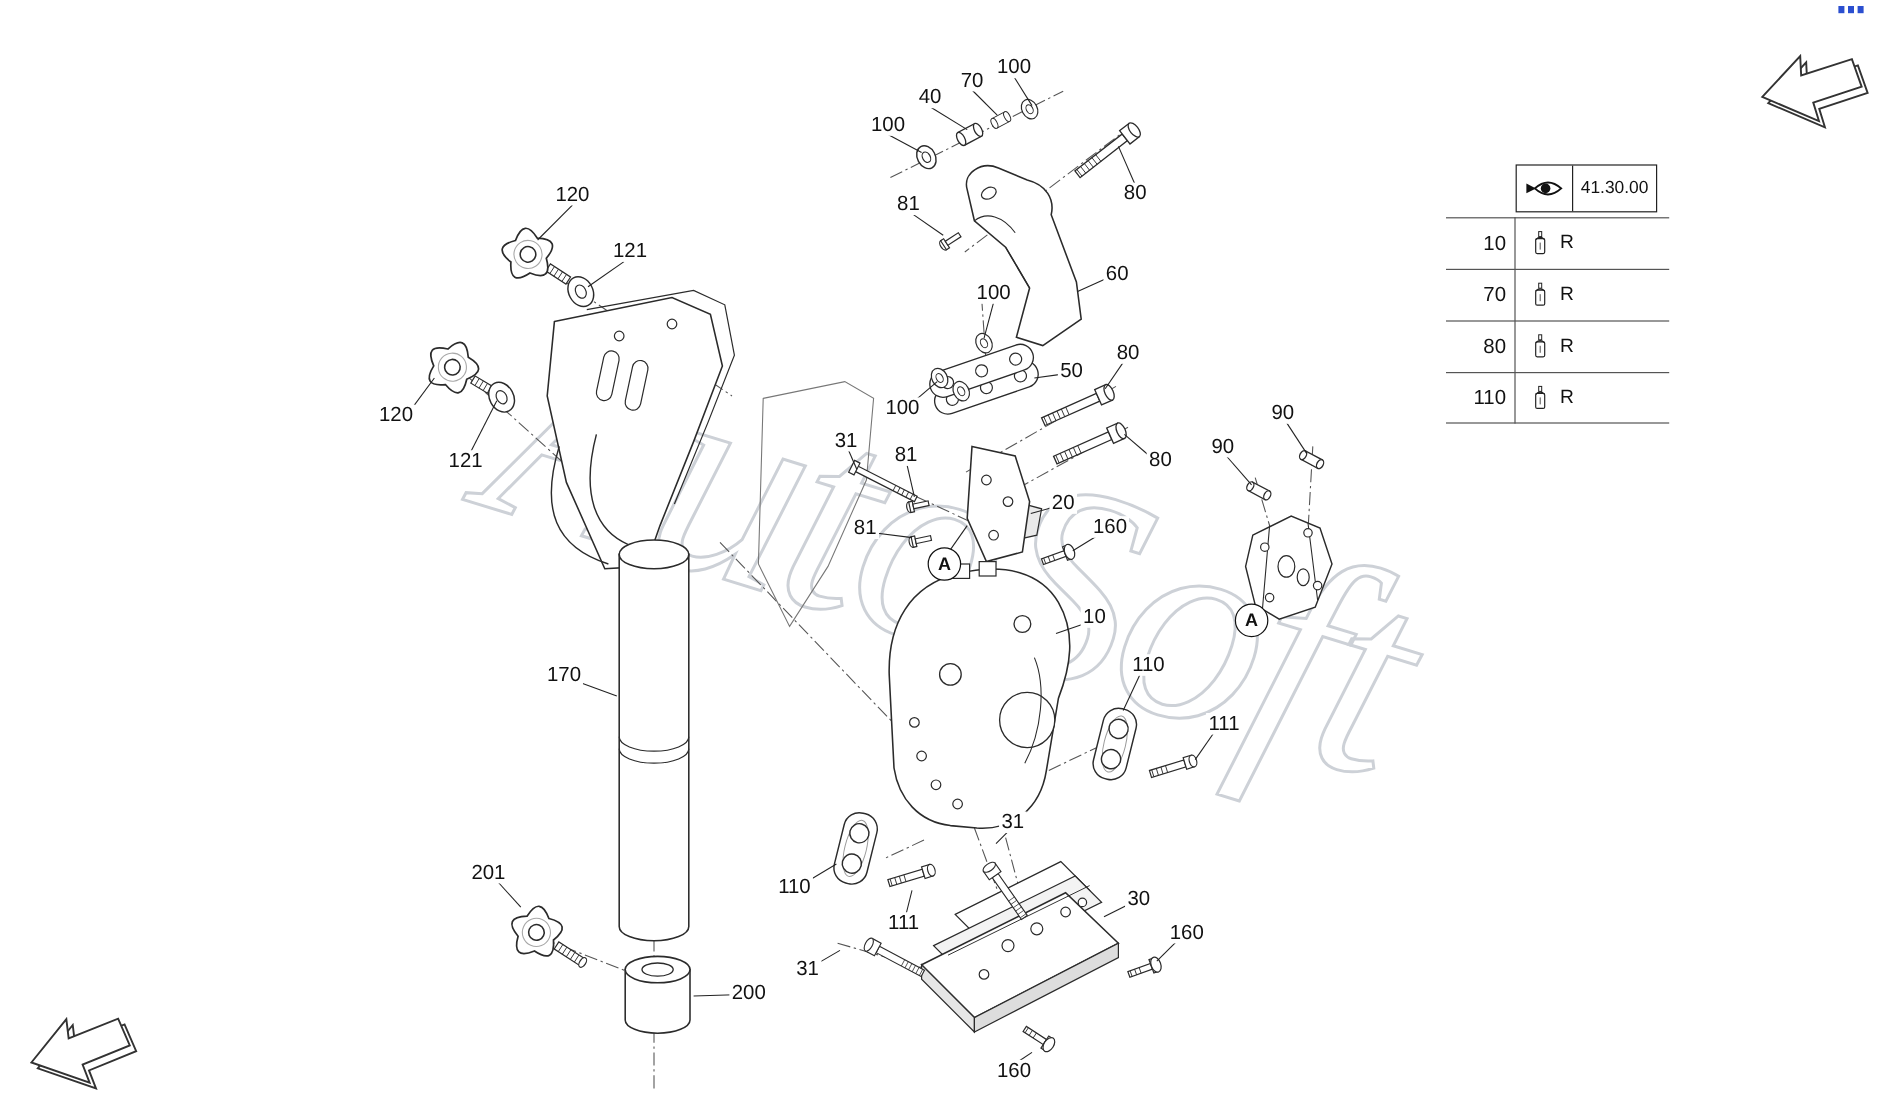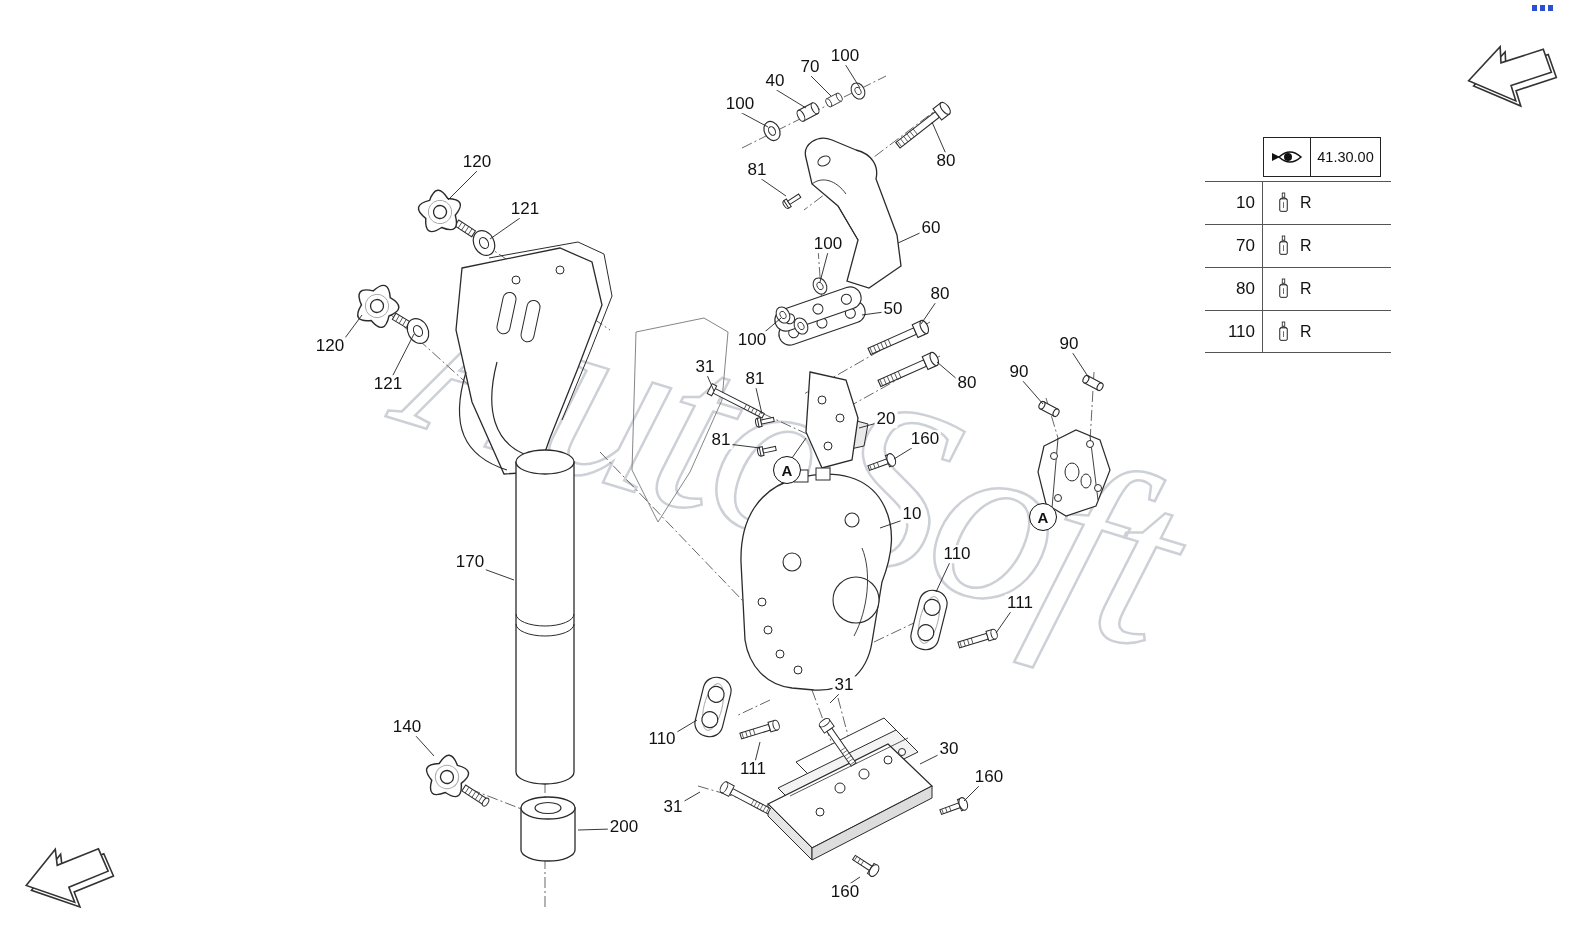--- a/index.html
+++ b/index.html
@@ -352,21 +352,21 @@
       <div class="plabel" style="left: 886px; top: 420px;">20</div>
       <div class="plabel" style="left: 925px; top: 440px;">160</div>
       <div class="plabel" style="left: 912px; top: 515px;">10</div>
       <div class="plabel" style="left: 957px; top: 555px;">110</div>
       <div class="plabel" style="left: 1020px; top: 604px;">111</div>
       <div class="plabel" style="left: 470px; top: 563px;">170</div>
       <div class="plabel" style="left: 844px; top: 686px;">31</div>
       <div class="plabel" style="left: 662px; top: 740px;">110</div>
       <div class="plabel" style="left: 753px; top: 770px;">111</div>
       <div class="plabel" style="left: 949px; top: 750px; text-align: center;">30</div>
-      <div class="plabel" style="left: 407px; top: 728px;">140</div>
+      <div class="plabel" style="left: 407px; top: 728px;">201</div>
       <div class="plabel" style="left: 673px; top: 808px;">31</div>
       <div class="plabel" style="left: 989px; top: 778px;">160</div>
       <div class="plabel" style="left: 624px; top: 828px;">200</div>
       <div class="plabel" style="left: 845px; top: 893px;">160</div>
       <div class="amarker" style="left: 787px; top: 470px;">A</div>
       <div class="amarker" style="left: 1043px; top: 517px;">A</div>
     </div>
 
   <div class="legend">
     <div class="view-box">

